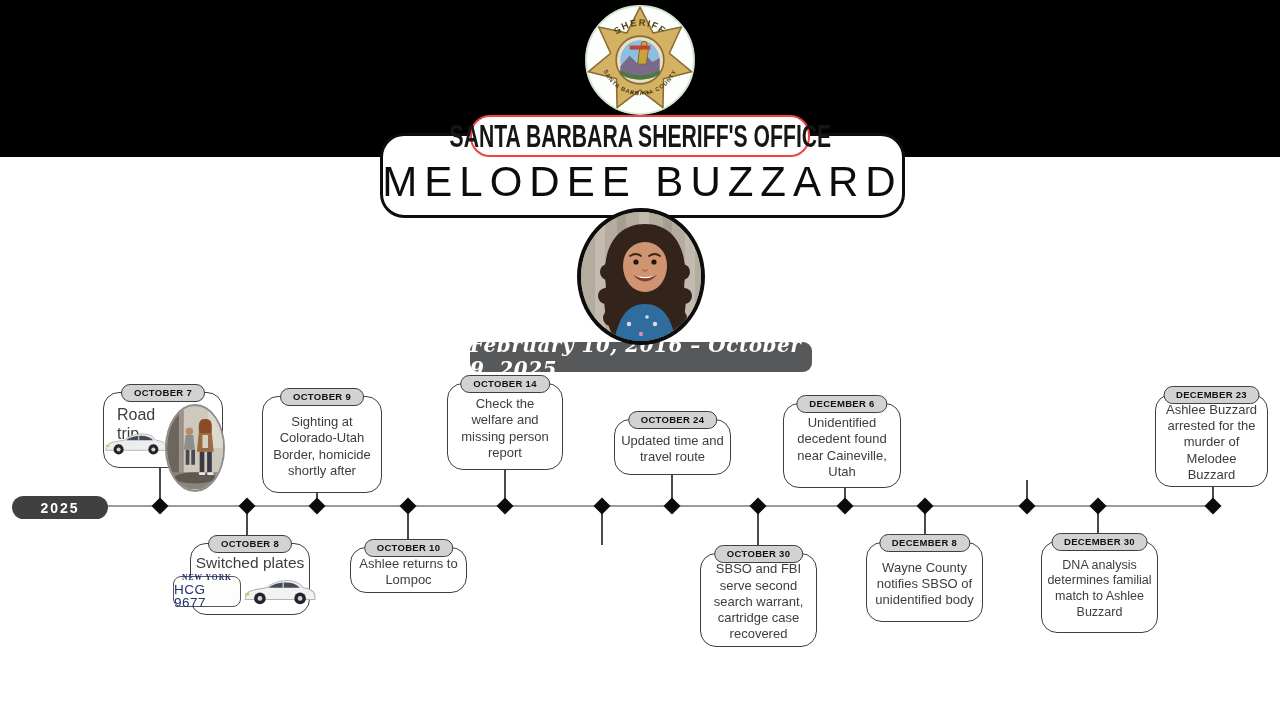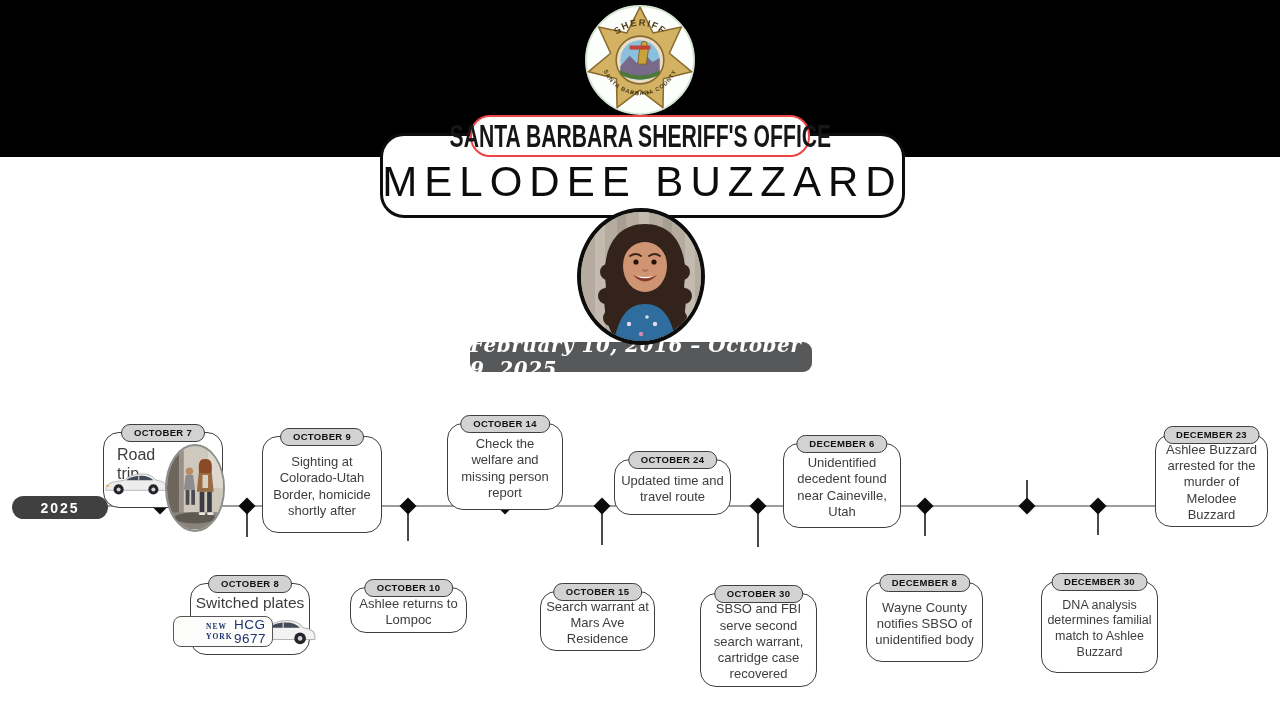--- a/index.html
+++ b/index.html
@@ -28,33 +28,33 @@
   
   .tl-line{position:absolute;left:104px;top:505px;width:1116px;height:2px;background:#9c9c9c;}
   .year-pill{position:absolute;left:12px;top:496px;width:96px;height:23px;background:#404040;
              border-radius:12px;display:flex;align-items:center;justify-content:center;z-index:2;}
   .year-pill span{color:#ffffff;font-weight:bold;font-size:14px;letter-spacing:2px;}
   .dia{position:absolute;width:12px;height:12px;background:#0a0a0a;transform:rotate(45deg);z-index:2;}
   .vline{position:absolute;width:2px;background:#4a4a4a;z-index:1;}
 
   .ebox{position:absolute;background:#ffffff;border:1.5px solid #3f3f3f;border-radius:16px;
         box-sizing:border-box;display:flex;align-items:center;justify-content:center;
-        text-align:center;color:#3d3d3d;font-size:13px;line-height:1.25;padding:9px 5px 5px;z-index:2;margin-top:40px;}
+        text-align:center;color:#3d3d3d;font-size:13px;line-height:1.25;padding:9px 5px 5px;z-index:2;}
   .pill{position:absolute;top:-9px;left:50%;transform:translateX(-50%);background:#d2d2d2;
         border:1.5px solid #3f3f3f;border-radius:10px;font-size:9.5px;font-weight:bold;color:#101010;
         padding:2px 12px;white-space:nowrap;letter-spacing:0.3px;z-index:3;}
   .ebox-free{justify-content:flex-start;align-items:flex-start;text-align:left;overflow:visible;}
   .roadtrip-text{position:absolute;left:13px;top:12px;width:54px;font-size:16px;line-height:1.2;color:#3d3d3d;}
   .switched-text{position:absolute;left:0;top:9px;width:100%;text-align:center;font-size:15.5px;color:#3d3d3d;}
   .car1{position:absolute;left:0px;top:35px;width:64px;height:30px;}
   .car2{position:absolute;left:52px;top:31px;width:74px;height:32px;}
   .surv-oval{position:absolute;left:61px;top:11px;width:60px;height:88px;border:2px solid #8d8d8d;
              border-radius:50%;overflow:hidden;z-index:4;background:#cfc8bd;box-sizing:border-box;}
   .plate{position:absolute;left:-18px;top:32px;width:66px;height:29px;background:#fdfdfb;border:1.5px solid #555;
-         border-radius:8px;z-index:4;display:flex;flex-direction:row;align-items:center;justify-content:center;padding-left:32px;}
+         border-radius:8px;z-index:4;display:flex;flex-direction:column;align-items:center;justify-content:center;}
   .plate .st{font-family:"Liberation Serif",serif;font-weight:bold;font-size:7.5px;color:#1f3270;letter-spacing:1px;}
   .plate .num{font-weight:normal;font-size:13.5px;color:#1f3270;letter-spacing:0.5px;line-height:1;}
 </style>
 </head>
 <body>
 
 <div class="canvas">
 
   <div class="black-band"></div>
 
@@ -221,24 +221,20 @@
   <div class="ebox" style="left:350px;top:547px;width:117px;height:46px">
     <div class="pill">OCTOBER 10</div>
     <div>Ashlee returns to Lompoc</div>
   </div>
 
   <div class="ebox" style="left:447px;top:383px;width:116px;height:87px">
     <div class="pill">OCTOBER 14</div>
     <div>Check the welfare and missing person report</div>
   </div>
 
-  <div class="ebox" style="left:540px;top:551px;width:115px;height:60px">
-    <div class="pill">OCTOBER 15</div>
-    <div>Search warrant at Mars Ave Residence</div>
-  </div>
 
   <div class="ebox" style="left:614px;top:419px;width:117px;height:56px">
     <div class="pill">OCTOBER 24</div>
     <div>Updated time and travel route</div>
   </div>
 
   <div class="ebox" style="left:700px;top:553px;width:117px;height:94px">
     <div class="pill">OCTOBER 30</div>
     <div>SBSO and FBI serve second search warrant, cartridge case recovered</div>
   </div>

